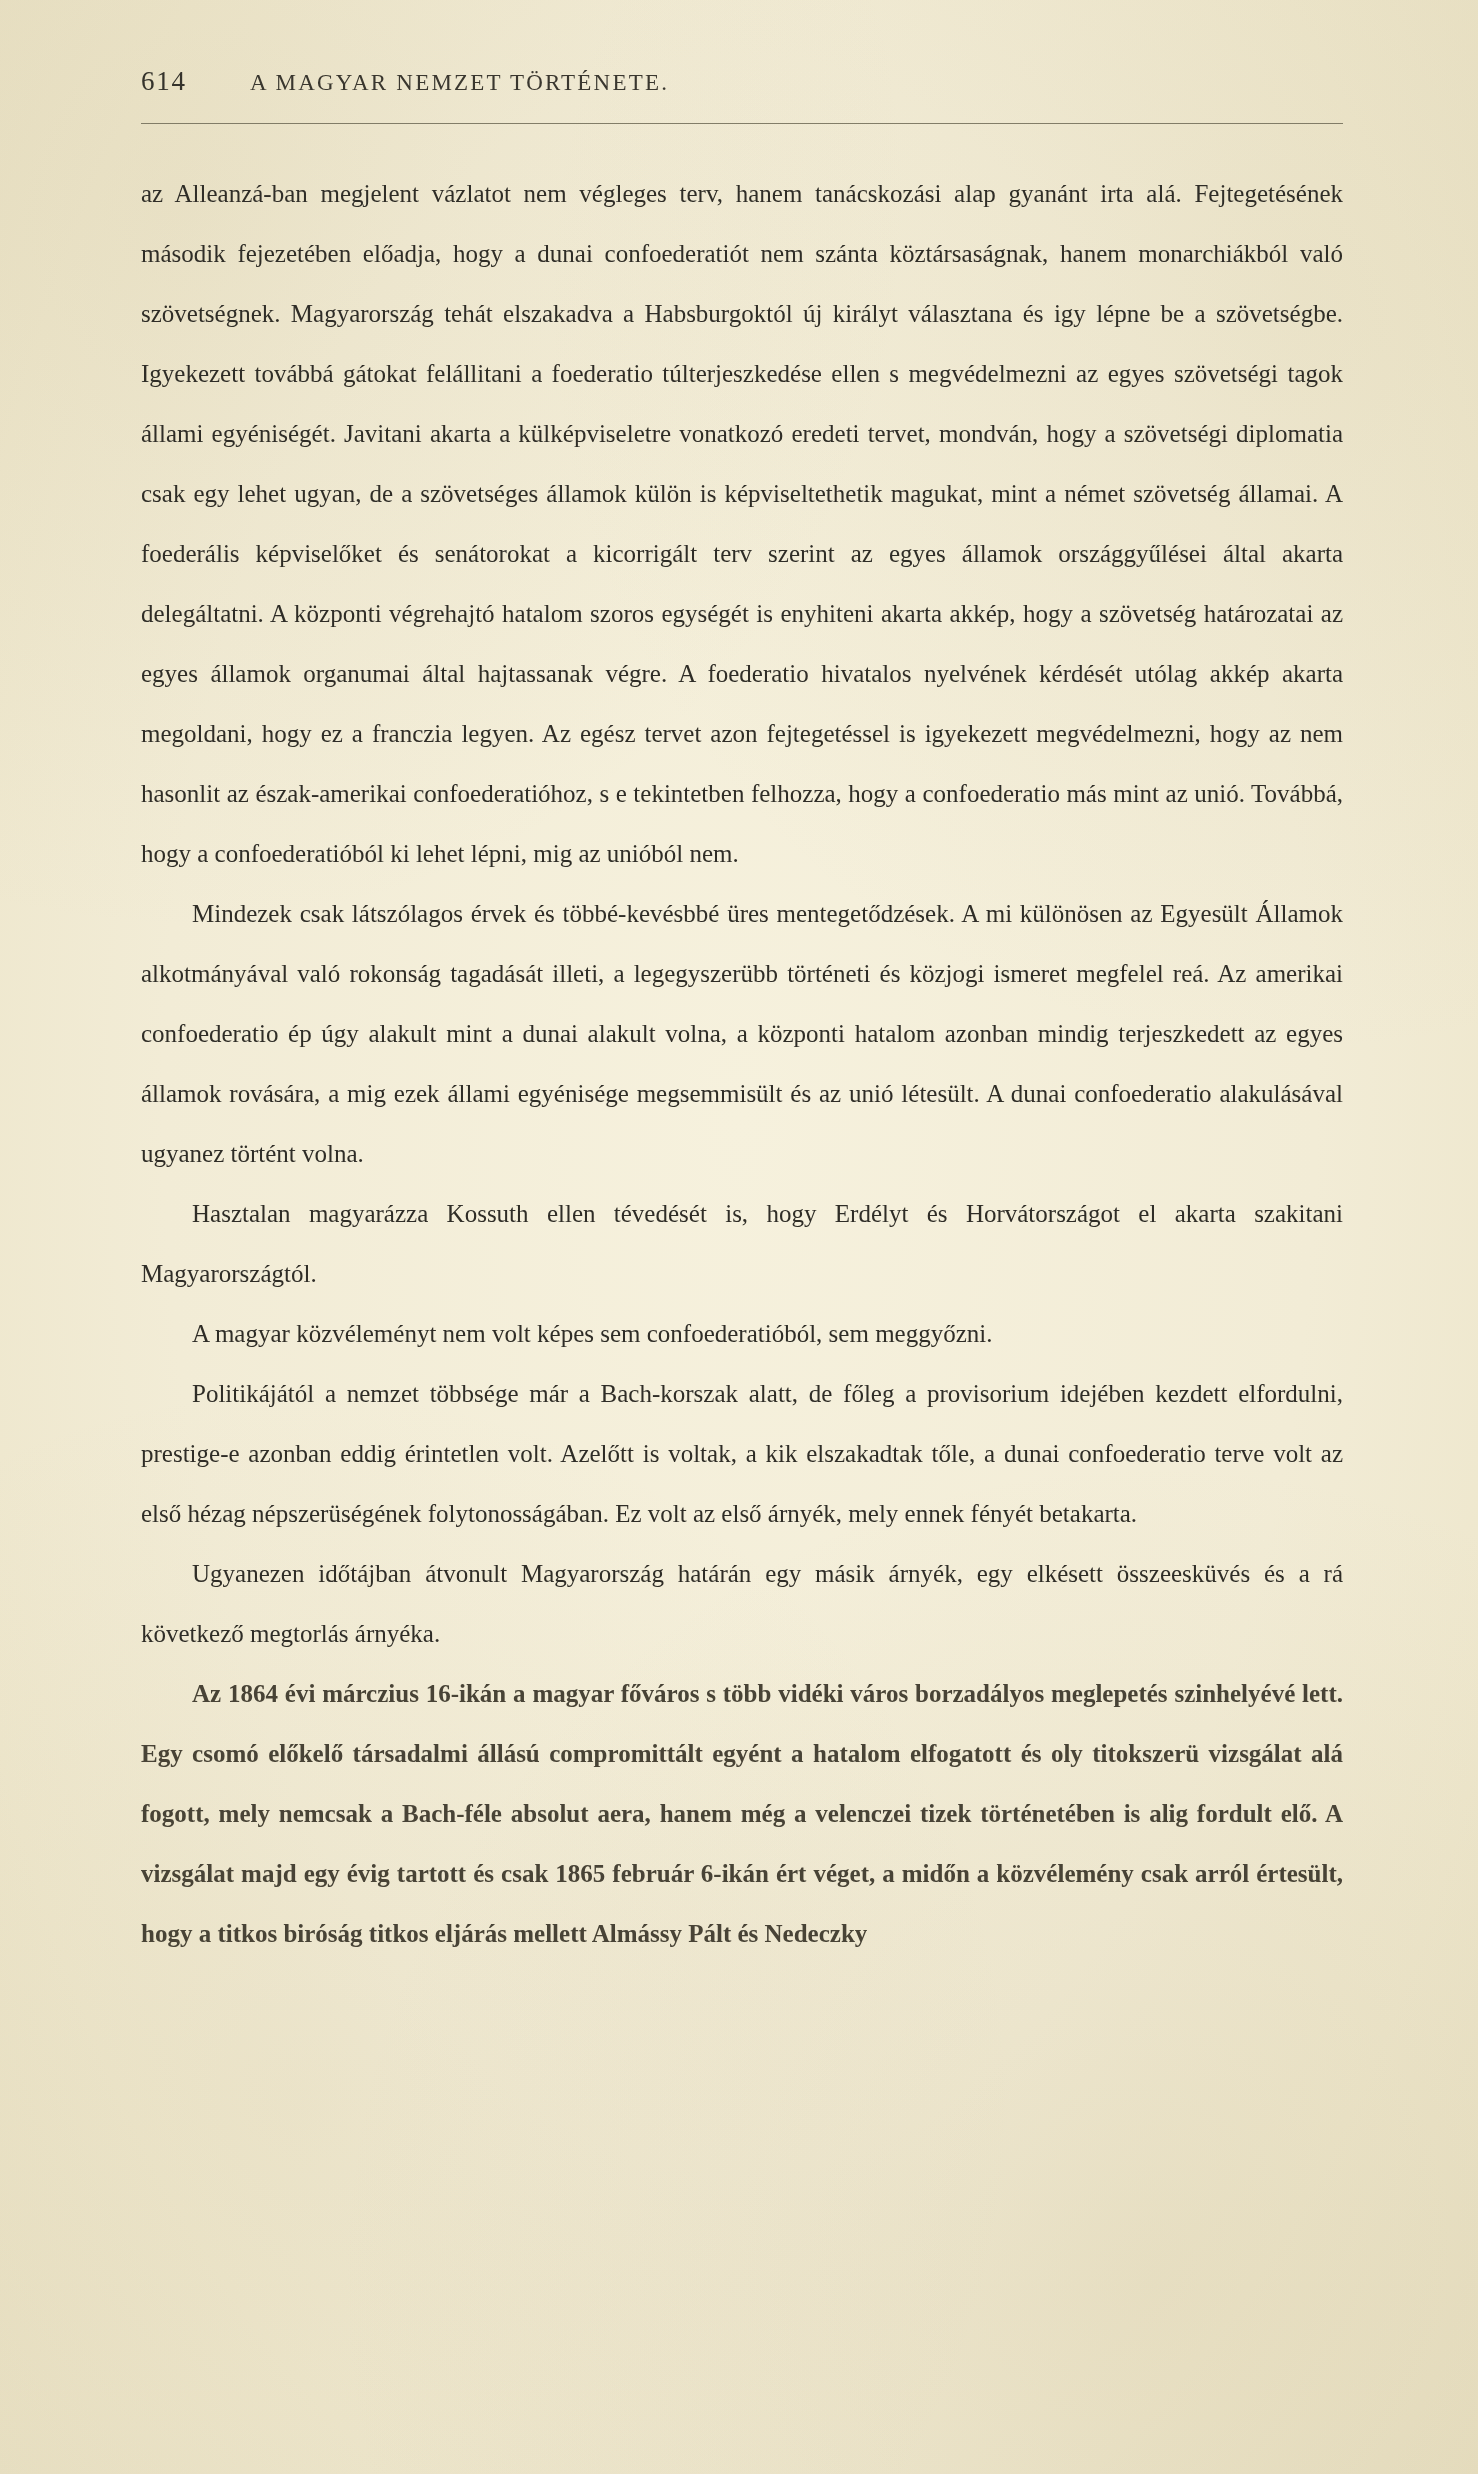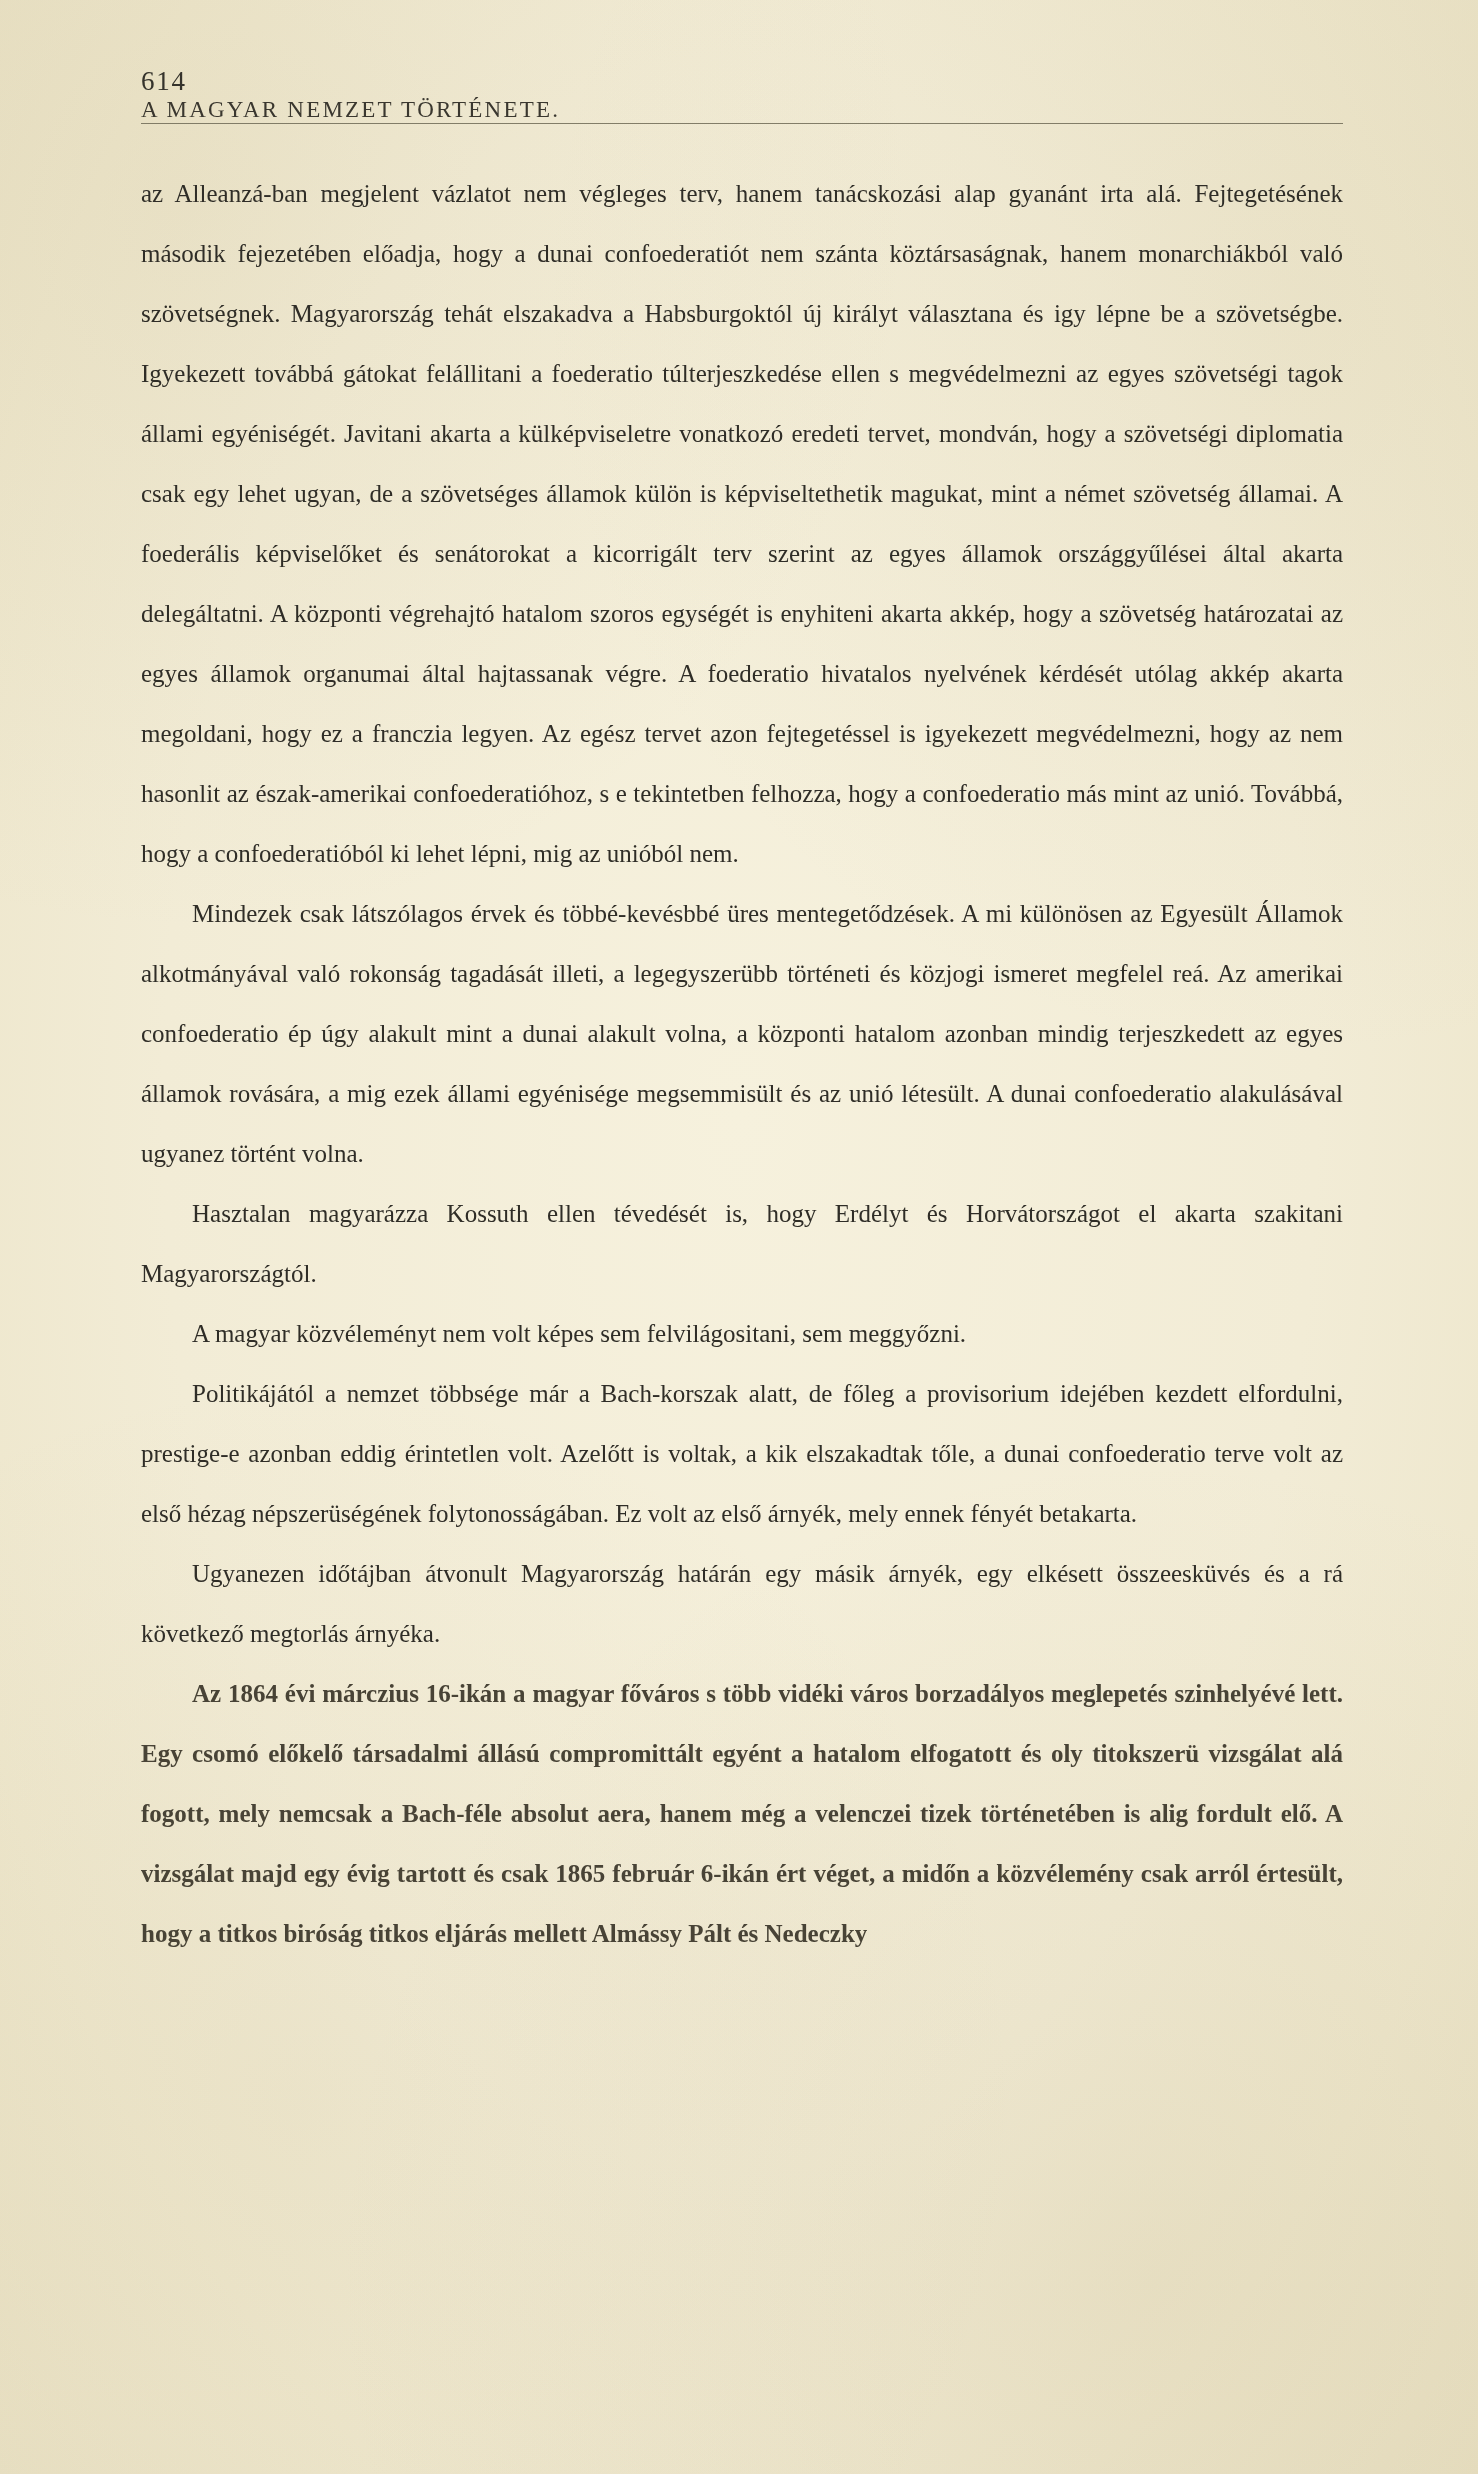--- a/index.html
+++ b/index.html
@@ -36,21 +36,20 @@
   .content {
     position: absolute;
     left: 141px;
     top: 66px;
     width: 1202px;
   }
   .header {
     display: flex;
     align-items: baseline;
     height: 42px;
-    flex-direction: column;
   }
   .folio {
     font-size: 27px;
     letter-spacing: 1.8px;
     color: #35332c;
     width: 109px;
   }
   .running-title {
     flex: 1;
     text-align: left;
@@ -94,21 +93,21 @@
       <div class="folio">614</div>
       <div class="running-title">A MAGYAR NEMZET TÖRTÉNETE.</div>
     </div>
 
     <div class="rule"></div>
 
     <div class="body-text">
       <p class="noindent">az Alleanzá-ban megjelent vázlatot nem végleges terv, hanem tanácskozási alap gyanánt irta alá. Fejtegetésének második fejezetében előadja, hogy a dunai confoederatiót nem szánta köztársaságnak, hanem monarchiákból való szövetségnek. Magyarország tehát elszakadva a Habsburgoktól új királyt választana és igy lépne be a szövetségbe. Igyekezett továbbá gátokat felállitani a foederatio túlterjeszkedése ellen s megvédelmezni az egyes szövetségi tagok állami egyéniségét. Javitani akarta a külképviseletre vonatkozó eredeti tervet, mondván, hogy a szövetségi diplomatia csak egy lehet ugyan, de a szövetséges államok külön is képviseltethetik magukat, mint a német szövetség államai. A foederális képviselőket és senátorokat a kicorrigált terv szerint az egyes államok országgyűlései által akarta delegáltatni. A központi végrehajtó hatalom szoros egységét is enyhiteni akarta akkép, hogy a szövetség határozatai az egyes államok organumai által hajtassanak végre. A foederatio hivatalos nyelvének kérdését utólag akkép akarta megoldani, hogy ez a franczia legyen. Az egész tervet azon fejtegetéssel is igyekezett megvédelmezni, hogy az nem hasonlit az észak-amerikai confoederatióhoz, s e tekintetben felhozza, hogy a confoederatio más mint az unió. Továbbá, hogy a confoederatióból ki lehet lépni, mig az unióból nem.</p>
       <p>Mindezek csak látszólagos érvek és többé-kevésbbé üres mentegetődzések. A mi különösen az Egyesült Államok alkotmányával való rokonság tagadását illeti, a legegyszerübb történeti és közjogi ismeret megfelel reá. Az amerikai confoederatio ép úgy alakult mint a dunai alakult volna, a központi hatalom azonban mindig terjeszkedett az egyes államok rovására, a mig ezek állami egyénisége megsemmisült és az unió létesült. A dunai confoederatio alakulásával ugyanez történt volna.</p>
       <p>Hasztalan magyarázza Kossuth ellen tévedését is, hogy Erdélyt és Horvátországot el akarta szakitani Magyarországtól.</p>
-      <p>A magyar közvéleményt nem volt képes sem felvilágositani, sem meggyőzni.</p>
+      <p>A magyar közvéleményt nem volt képes sem confoederatióból, sem meggyőzni.</p>
       <p>Politikájától a nemzet többsége már a Bach-korszak alatt, de főleg a provisorium idejében kezdett elfordulni, prestige-e azonban eddig érintetlen volt. Azelőtt is voltak, a kik elszakadtak tőle, a dunai confoederatio terve volt az első hézag népszerüségének folytonosságában. Ez volt az első árnyék, mely ennek fényét betakarta.</p>
       <p>Ugyanezen időtájban átvonult Magyarország határán egy másik árnyék, egy elkésett összeesküvés és a rá következő megtorlás árnyéka.</p>
       <p class="faint">Az 1864 évi márczius 16-ikán a magyar főváros s több vidéki város borzadályos meglepetés szinhelyévé lett. Egy csomó előkelő társadalmi állású compromittált egyént a hatalom elfogatott és oly titokszerü vizsgálat alá fogott, mely nemcsak a Bach-féle absolut aera, hanem még a velenczei tizek történetében is alig fordult elő. A vizsgálat majd egy évig tartott és csak 1865 február 6-ikán ért véget, a midőn a közvélemény csak arról értesült, hogy a titkos biróság titkos eljárás mellett Almássy Pált és Nedeczky</p>
     </div>
 
   </div>
 </div>
 
 
 </body></html>

